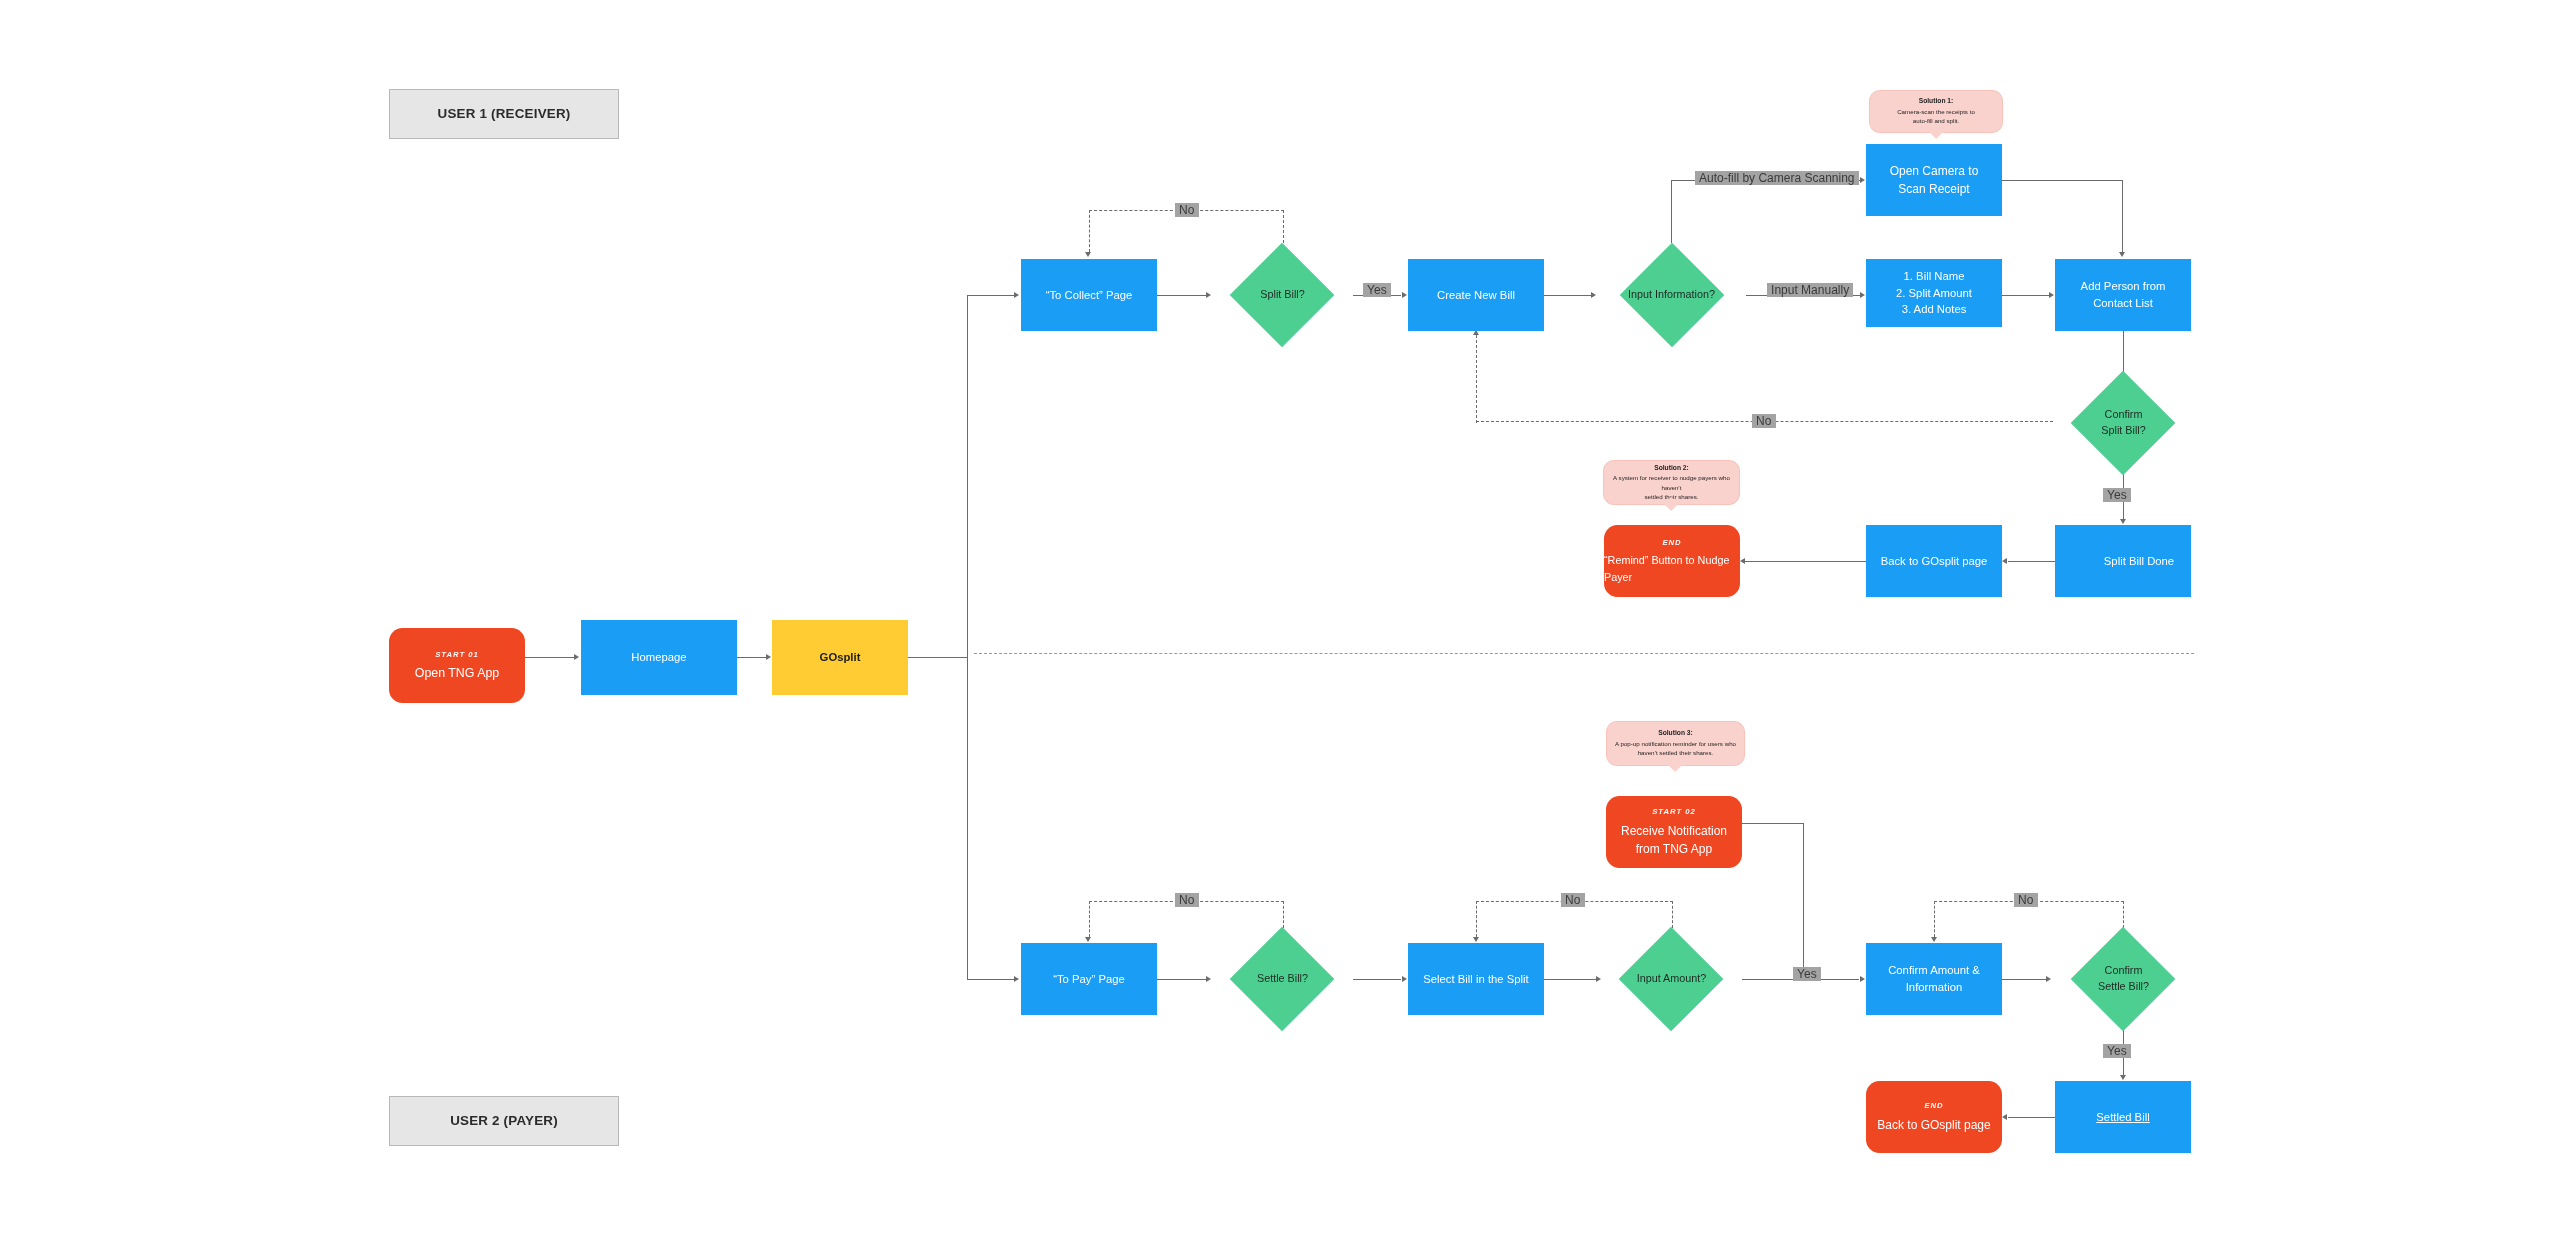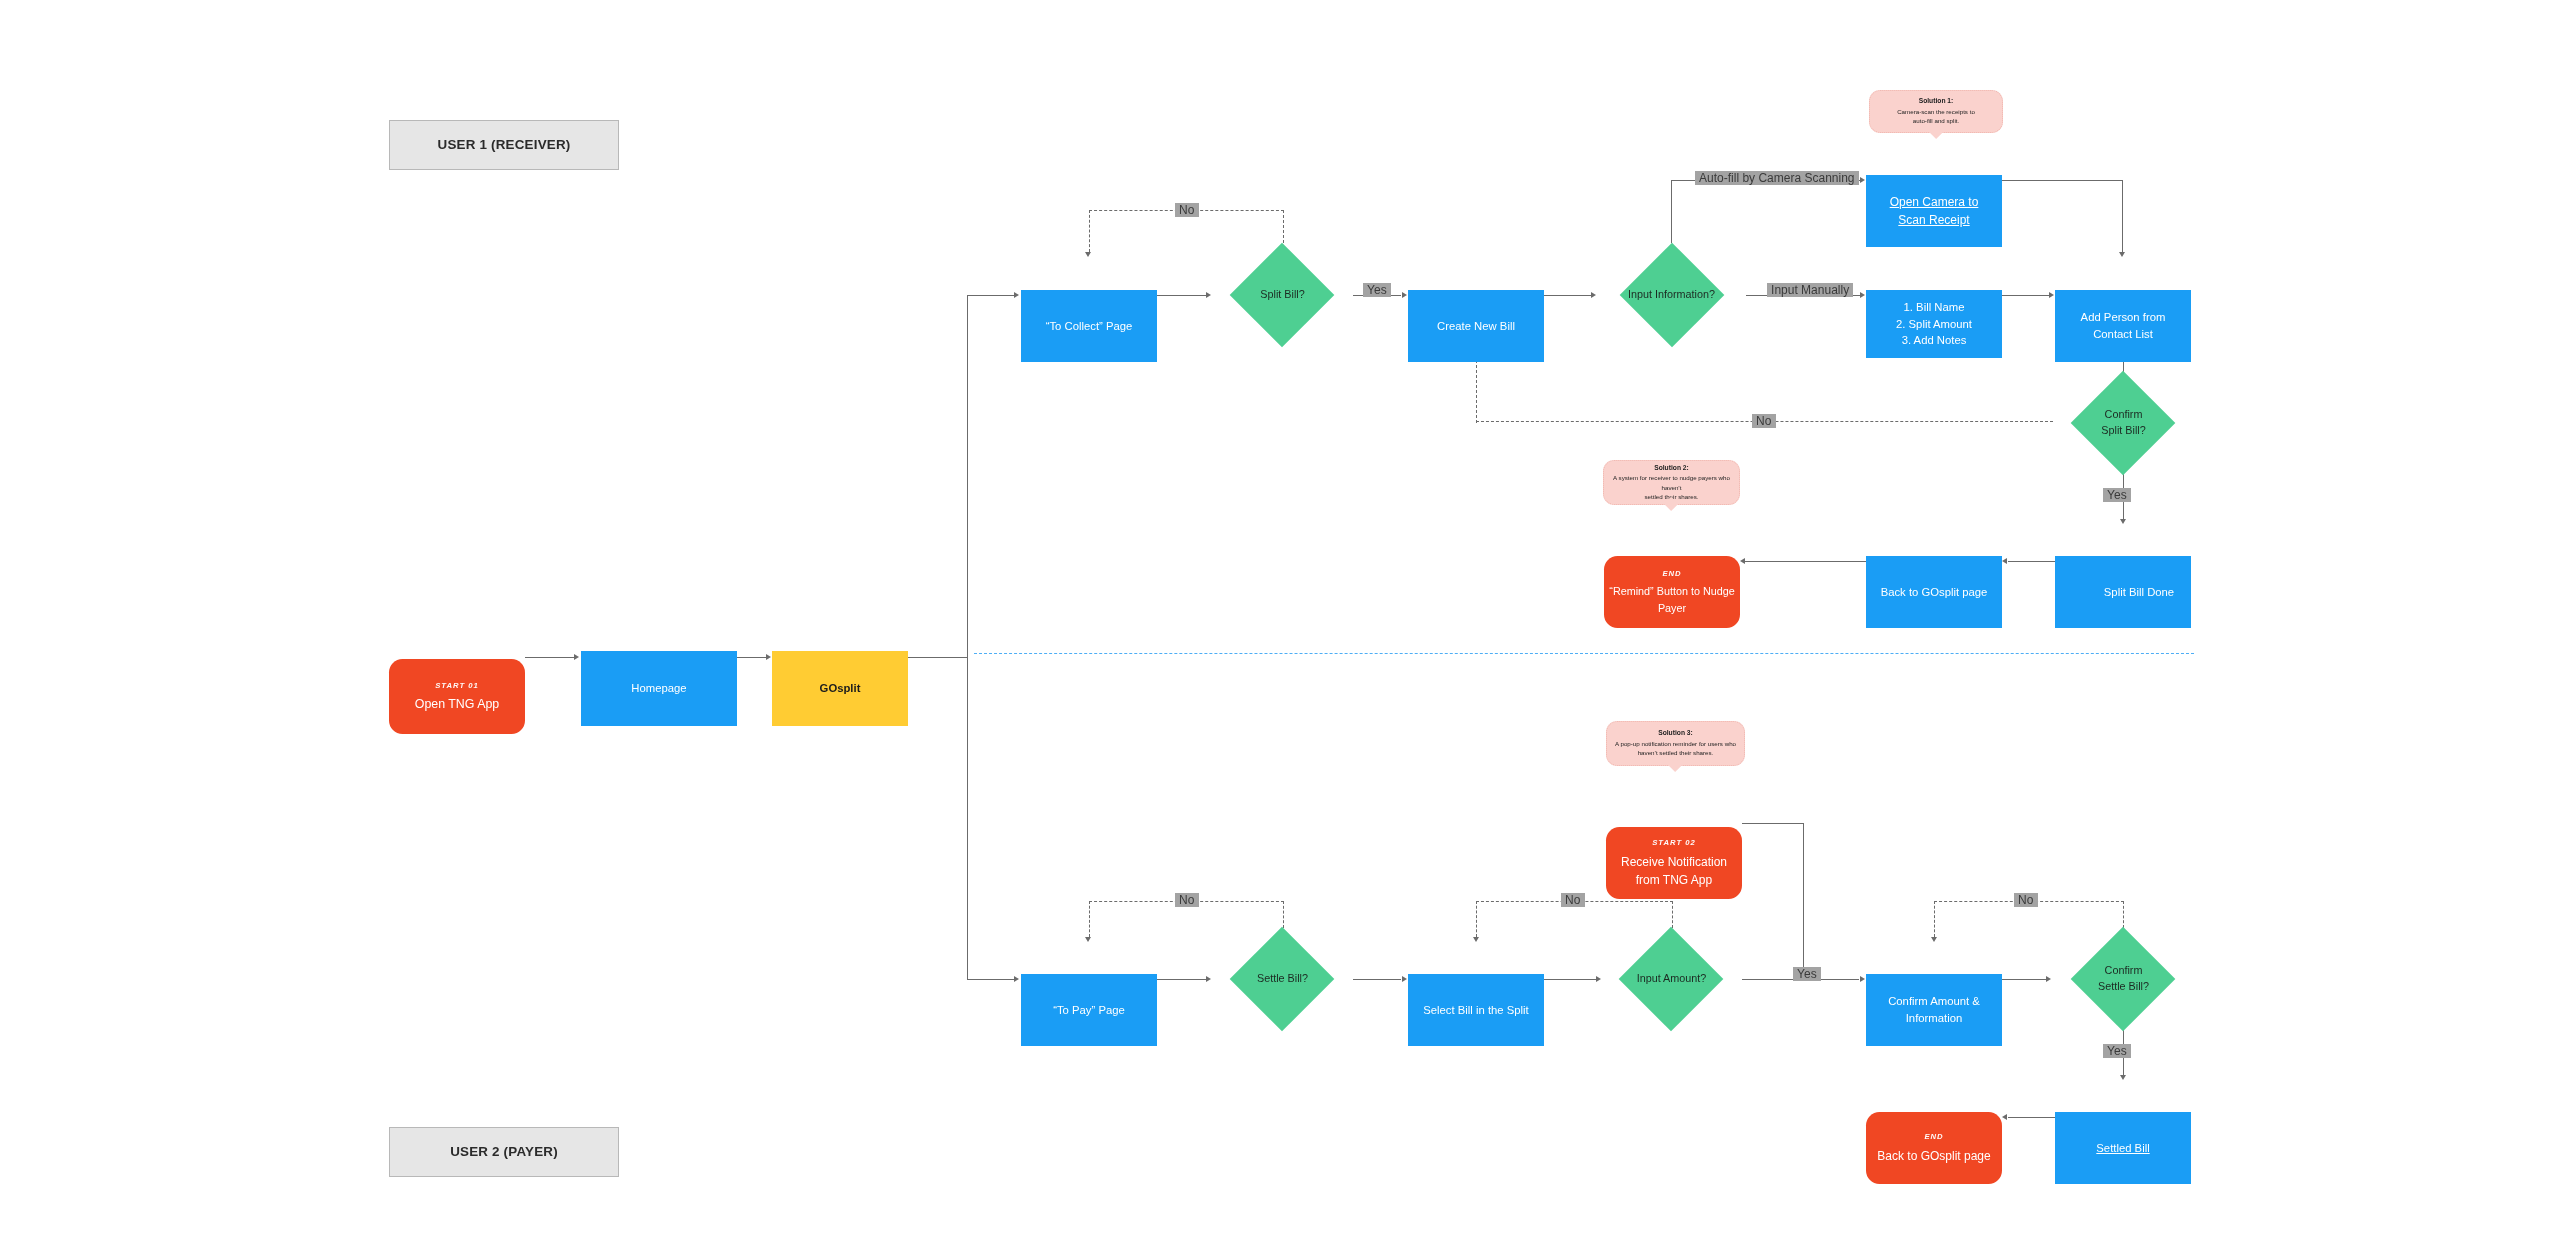--- a/index.html
+++ b/index.html
@@ -16,24 +16,22 @@
     overflow:hidden;
   }
   
   .node{
     position:absolute;
     box-sizing:border-box;
     display:flex;
     flex-direction:column;
     align-items:center;
     justify-content:center;
-    text-align:center;
     line-height:1.5;
     z-index:5;
-    margin-top:31px;
   }
   
   .lane-label{
     background:#e6e6e6;
     border:0.5px solid #b8b8b8;
     color:#2b2b2b;
     font-weight:bold;
     font-size:13.4px;
     letter-spacing:0.2px;
     z-index:6;
@@ -209,21 +207,21 @@
     <span>Create New Bill</span>
   </div>
 
   <div class="diamond" style="left:1597px;top:242px;width:149px;height:105px;">
     <div class="shape" style="width:74px;height:74px;left:38px;top:15.5px;"></div>
     <div class="dlabel">
       <span>Input Information?</span>
     </div>
   </div>
 
-  <div class="node proc big" style="left:1866px;top:144px;width:136px;height:72px;text-decoration:underline;">
+  <div class="node proc big" style="left:1866px;top:144px;width:136px;height:72px;">
     <span>Open Camera to</span>
     <span>Scan Receipt</span>
   </div>
 
   <div class="node proc" style="left:1866px;top:259px;width:136px;height:68px;">
     <span>1. Bill Name</span>
     <span>2. Split Amount</span>
     <span>3. Add Notes</span>
   </div>
 

